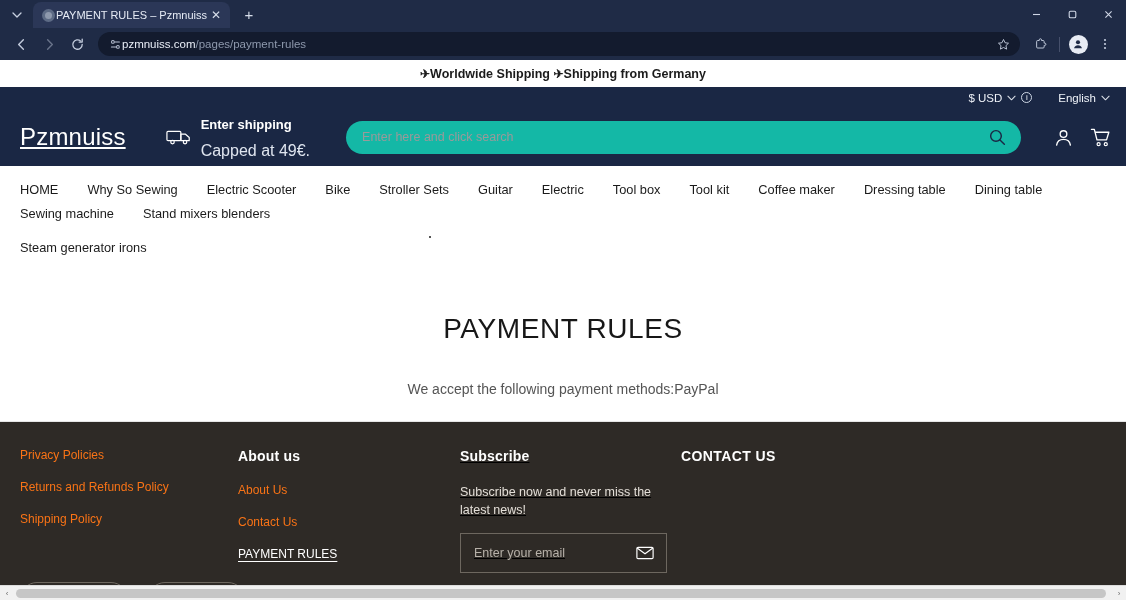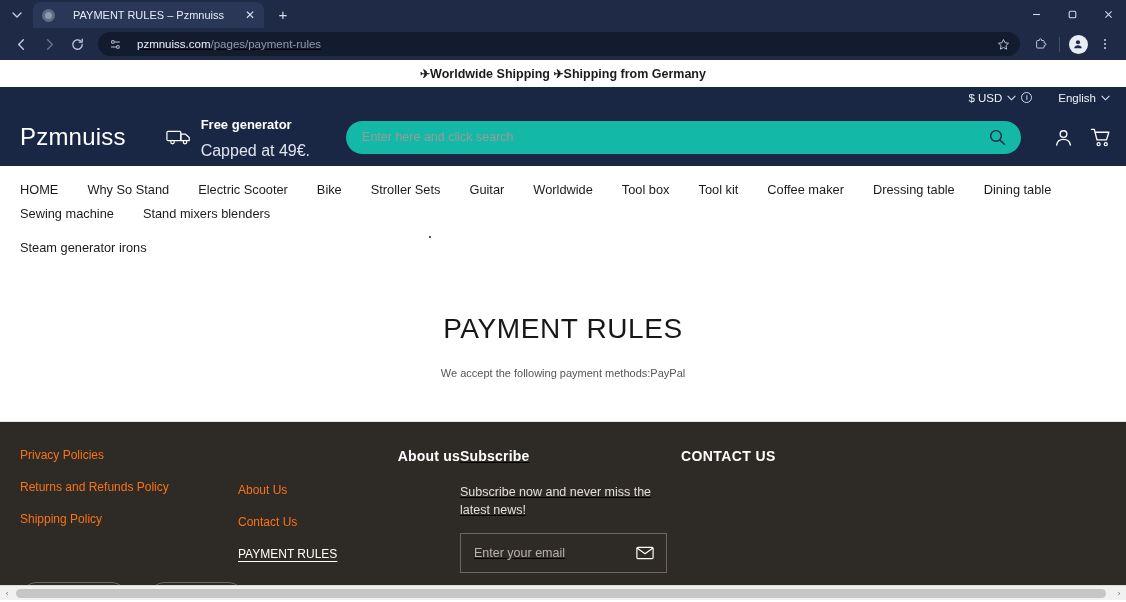--- a/index.html
+++ b/index.html
@@ -29,21 +29,21 @@
   }
   .tab {
     height: 26px;
     min-width: 180px;
     max-width: 240px;
     background: #2b3757;
     border-radius: 8px 8px 0 0;
     display: flex;
     align-items: center;
     padding: 0 6px 0 9px;
-    gap: 18px;
+    gap: 1px;
     margin-left: 3px;
   }
   .tab-favicon {
     width: 13px; height: 13px;
     border-radius: 50%;
     background: #5d6b85;
     flex: 0 0 auto;
     position: relative;
   }
   .tab-favicon::after{
@@ -105,23 +105,22 @@
   }
   .omnibox {
     flex: 1 1 auto;
     height: 24px;
     background: #131b2e;
     border-radius: 13px;
     display: flex;
     align-items: center;
     padding: 0 8px 0 10px;
     margin: 0 6px;
-    gap: 15px;
+    gap: 0;
     overflow: hidden;
-    text-decoration: underline;
   }
   .omni-sec {
     width: 14px; height: 14px;
     flex: 0 0 auto;
     color: #b9c2d4;
     display:flex;align-items:center;justify-content:center;
   }
   .omni-url {
     font-size: 11.5px;
     white-space: nowrap;
@@ -187,20 +186,21 @@
     align-items: center;
     padding: 0 14px 0 20px;
     gap: 14px;
   }
   .logo {
     font-size: 24px;
     color: #ffffff;
     letter-spacing: .2px;
     font-weight: 400;
     flex: 0 0 auto;
+    text-decoration: underline;
   }
   .shipbadge {
     display: flex;
     align-items: center;
     gap: 9px;
     margin-left: 26px;
     flex: 0 0 auto;
   }
   .truck-ico { color:#fff; display:flex; }
   .shiptext .t1 { color:#fff; font-size:13px; font-weight:bold; line-height:15px;}
@@ -262,38 +262,38 @@
     padding-top: 52px;
     height: 160px;
   }
   .page-title {
     font-size: 28px;
     letter-spacing: .6px;
     color: #171717;
     font-weight: 400;
   }
   .page-body {
-    margin-top: 22px;
-    font-size: 11px;
+    margin-top: 36px;
+    font-size: 14px;
     color:#555;
   }
 
   .hr { height:1px; background:#e6e6e6; }
 
   
   footer {
     background: #2e2a26;
     height: 278px;
     padding: 26px 20px 0 20px;
     position: relative;
   }
   .fcols { display:flex; }
   .fcol { }
   .fcol.c1 { width: 218px; }
-  .fcol.c2 { width: 222px; text-align: right; }
+  .fcol.c2 { width: 222px; }
   .fcol.c3 { width: 221px; text-decoration: underline; }
   .fcol.c4 { width: 240px; }
   .fhead {
     color:#fff;
     font-size: 14px;
     font-weight: bold;
     margin-bottom: 19px;
     letter-spacing: .2px;
   }
   .fhead.caps { letter-spacing:.4px; }
@@ -505,21 +505,21 @@
     <div class="shipbadge">
       <span class="truck-ico">
         <svg width="26" height="20" viewBox="0 0 28 20">
           <rect x="1" y="4" width="15" height="10" rx="1.2" stroke="currentColor" stroke-width="1.3" fill="none"></rect>
           <path d="M16 7h5l4 3.6V14h-9z" stroke="currentColor" stroke-width="1.3" fill="none" stroke-linejoin="round"></path>
           <circle cx="7" cy="15.4" r="1.9" stroke="currentColor" stroke-width="1.3" fill="none"></circle>
           <circle cx="20.5" cy="15.4" r="1.9" stroke="currentColor" stroke-width="1.3" fill="none"></circle>
         </svg>
       </span>
       <div class="shiptext">
-        <div class="t1">Free generator</div>
+        <div class="t1">Enter shipping</div>
         <div class="t2">Capped at 49€.</div>
       </div>
     </div>
 
     <div class="searchwrap">
       <div class="searchbox">
         <input type="text" placeholder="Enter here and click search" style="">
         <span class="search-ico">
           <svg width="19" height="19" viewBox="0 0 20 20">
               <circle cx="8.4" cy="8.4" r="5.6" stroke="currentColor" stroke-width="1.5" fill="none"></circle>
@@ -541,26 +541,26 @@
             <path d="M1.5 2.5h3l2.8 11h10l2.4-8H6" stroke="currentColor" stroke-width="1.4" fill="none" stroke-linecap="round" stroke-linejoin="round"></path>
             <circle cx="9" cy="18" r="1.6" stroke="currentColor" stroke-width="1.3" fill="none"></circle>
             <circle cx="16.5" cy="18" r="1.6" stroke="currentColor" stroke-width="1.3" fill="none"></circle>
           </svg>
       </span>
     </div>
   </div>
 
   <div class="navbar">
     <a class="navlink first">HOME</a>
-    <a class="navlink">Why So Stand</a>
+    <a class="navlink">Why So Sewing</a>
     <a class="navlink">Electric Scooter</a>
     <a class="navlink">Bike</a>
     <a class="navlink">Stroller Sets</a>
     <a class="navlink">Guitar</a>
-    <a class="navlink">Worldwide</a>
+    <a class="navlink">Electric</a>
     <a class="navlink">Tool box</a>
     <a class="navlink">Tool kit</a>
     <a class="navlink">Coffee maker</a>
     <a class="navlink">Dressing table</a>
     <a class="navlink">Dining table</a>
     <a class="navlink">Sewing machine</a>
     <a class="navlink">Stand mixers blenders</a>
     <div class="nav-row2">
       <a class="navlink">Steam generator irons</a>
     </div>

